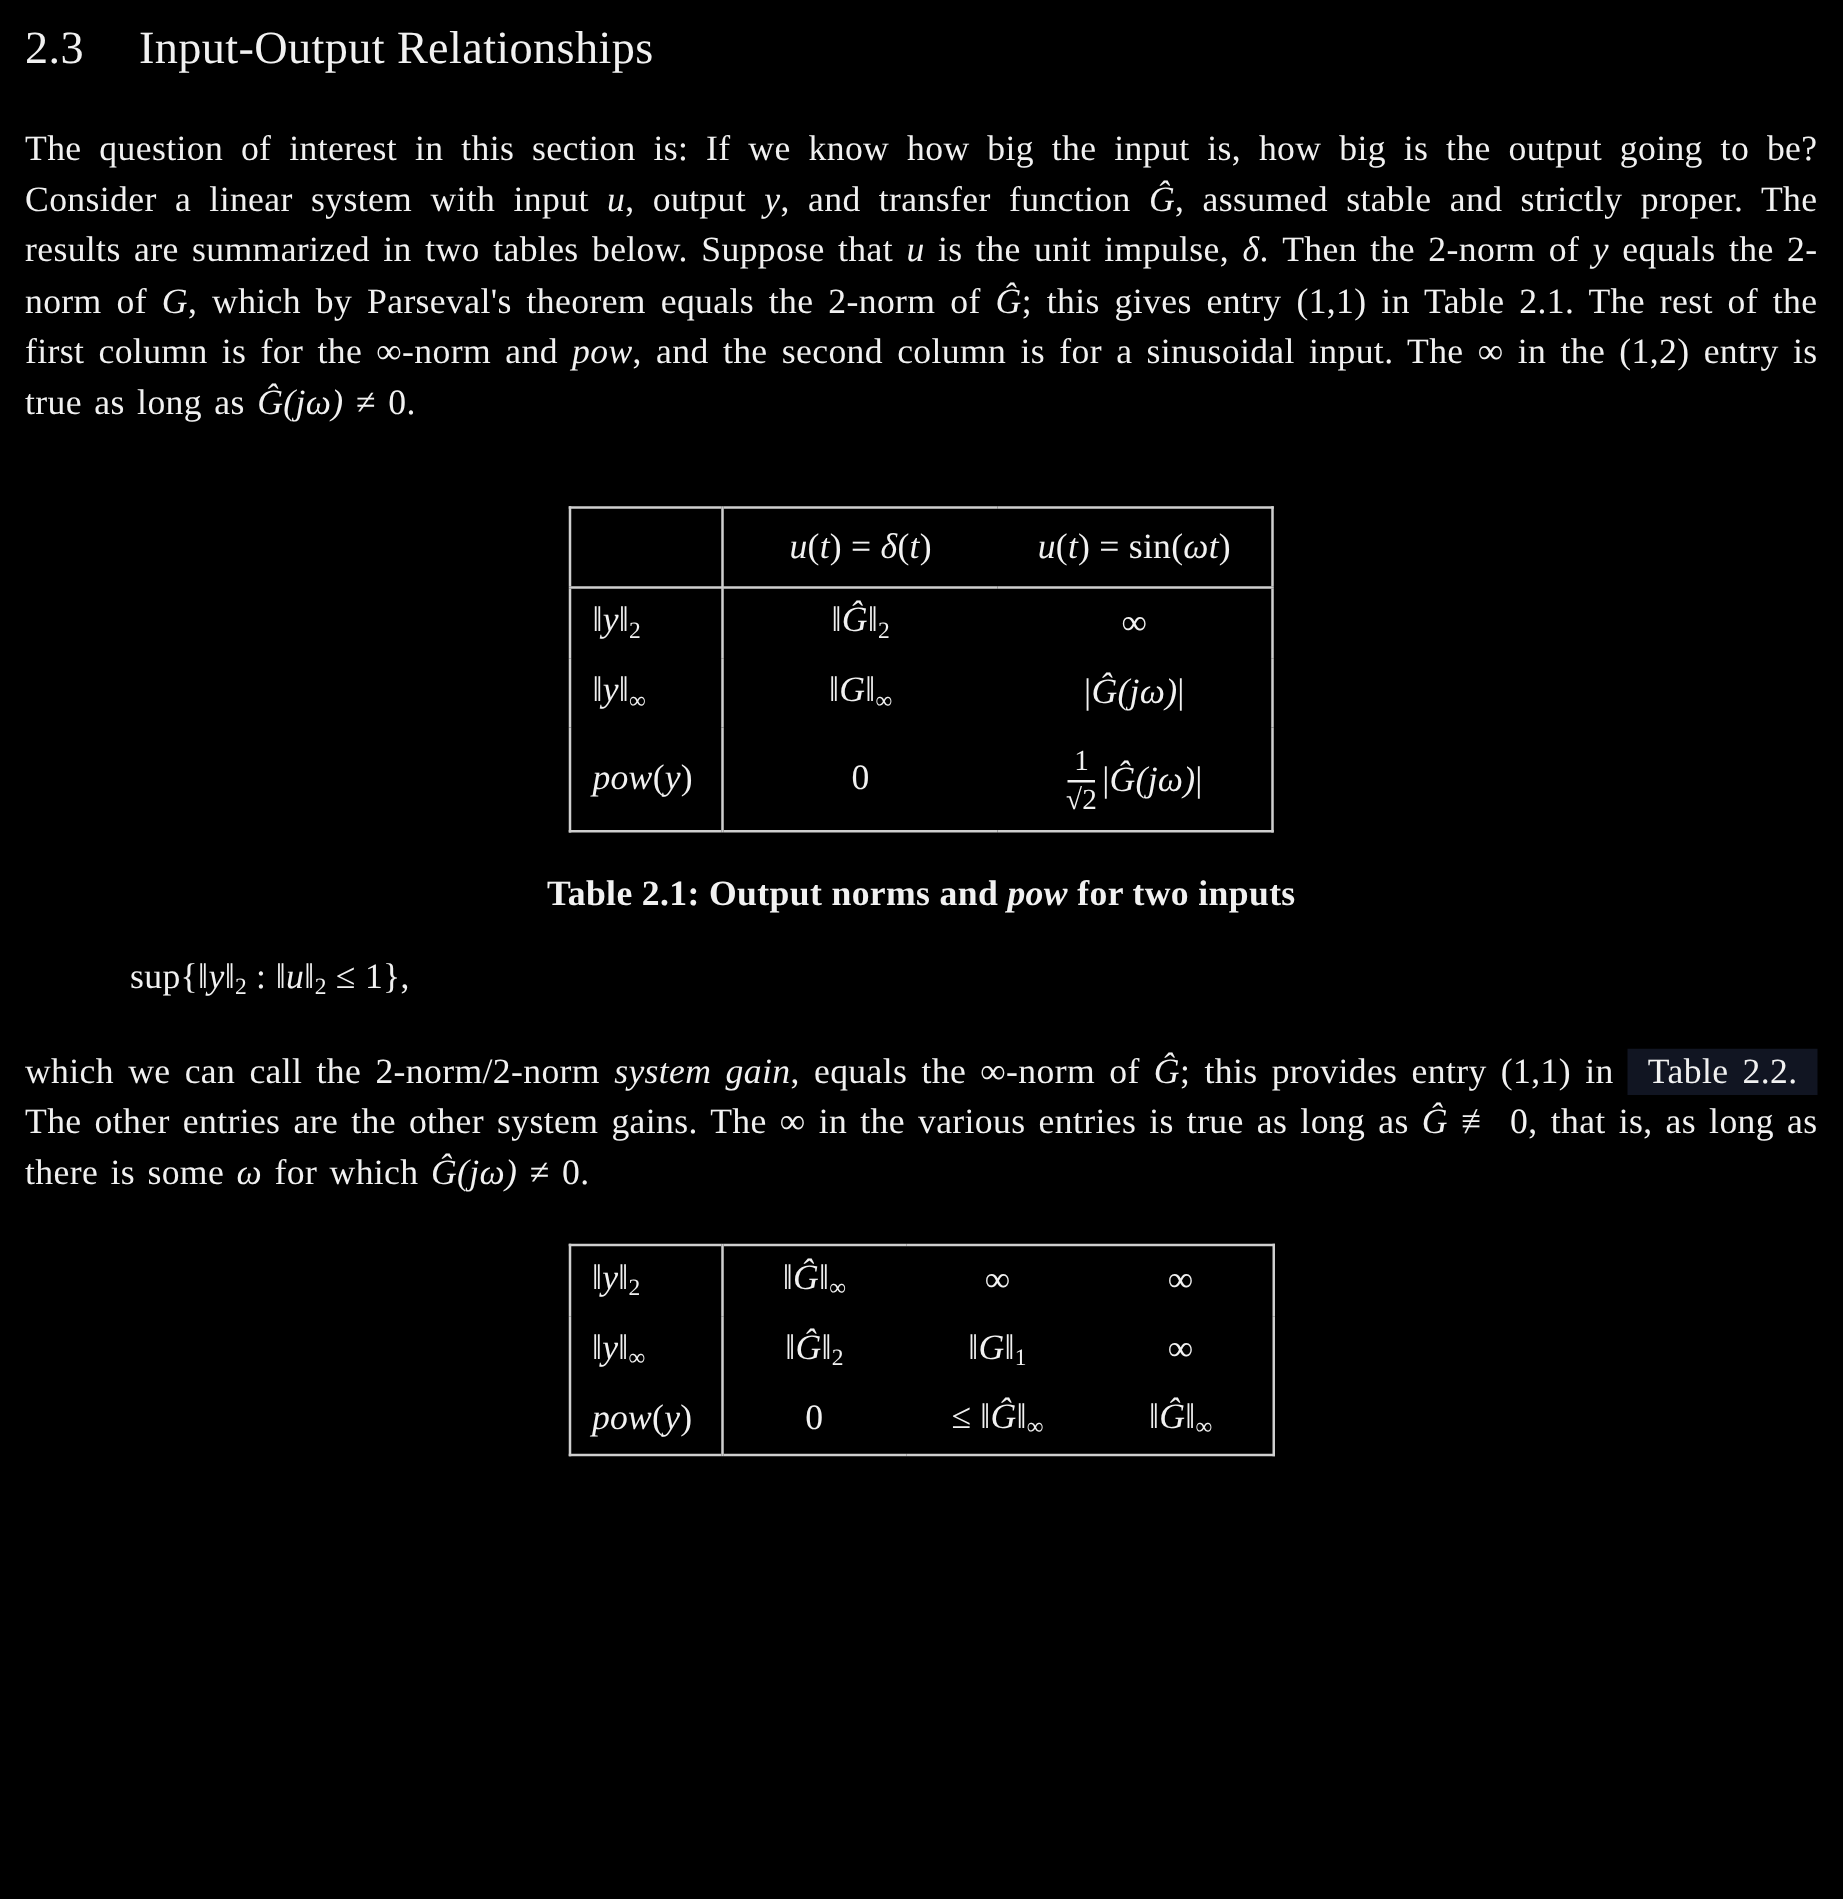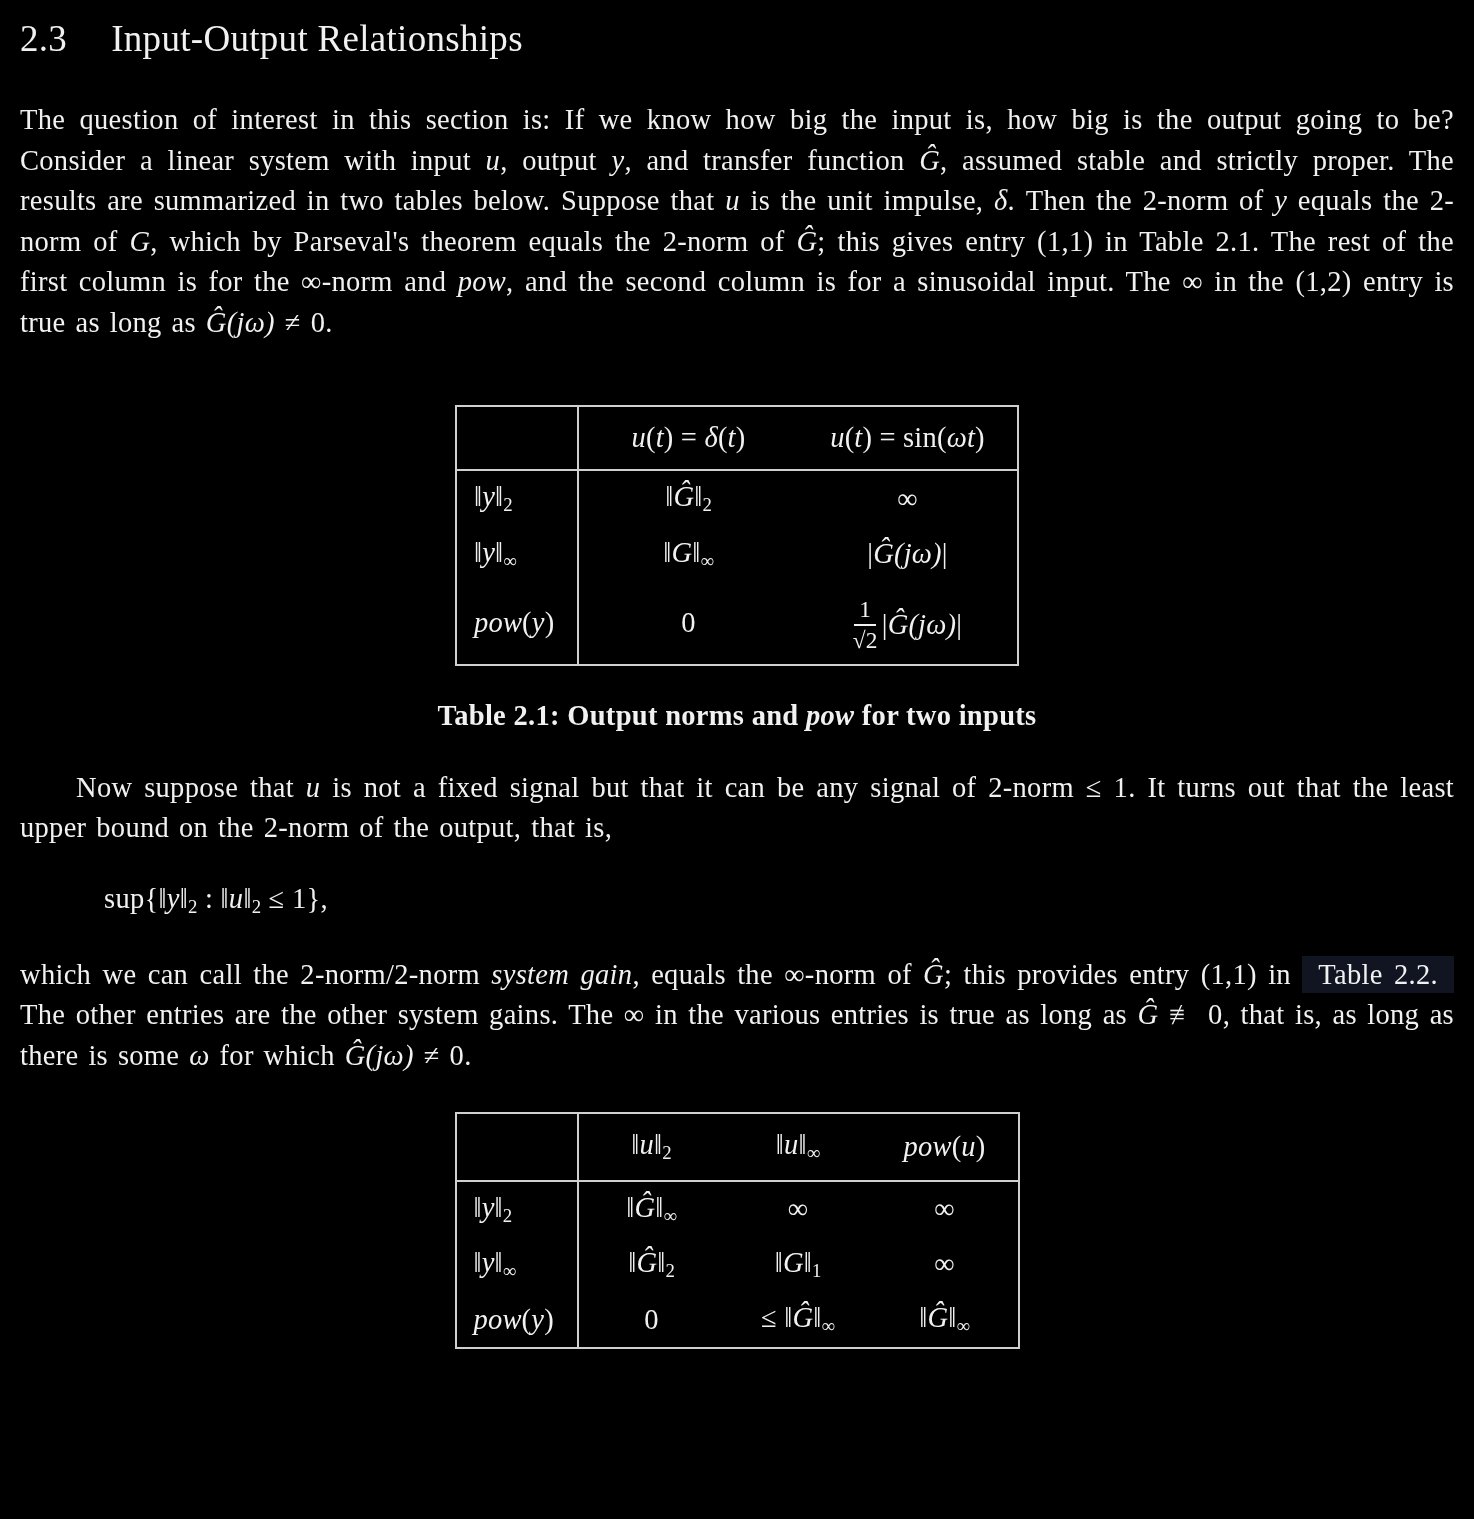--- a/index.html
+++ b/index.html
@@ -99,35 +99,28 @@
                 </span>
                 <span><span>|</span><span class="i">Ĝ(jω)</span><span>|</span></span>
               </span>
         </td>
       </tr>
     </tbody>
       </table>
     <figcaption class="caption"><span>Table 2.1: Output norms and </span><span class="i">pow</span><span> for two inputs</span></figcaption>
   </figure>
 
-  <p class="para indent"><span>Now suppose that </span><span class="i">u</span><span> is not a fixed signal but that it can be any signal of 2-norm ≤ 1. It turns out that the least upper bound on the 2-norm of the output, that is,</span></p>
 
   <div class="equation"><span>sup{‖</span><span class="i">y</span><span>‖</span><span class="sb">2</span><span> : ‖</span><span class="i">u</span><span>‖</span><span class="sb">2</span><span> ≤ 1},</span></div>
 
   <p class="para cont"><span>which we can call the 2-norm/2-norm </span><span class="i">system gain</span><span>, equals the ∞-norm of </span><span class="i">Ĝ</span><span>; this provides entry (1,1) in </span><span class="hl">Table 2.2.</span><span> The other entries are the other system gains. The ∞ in the various entries is true as long as </span><span class="i">Ĝ</span><span> ≢ 0, that is, as long as there is some </span><span class="i">ω</span><span> for which </span><span class="i">Ĝ(jω)</span><span> ≠ 0.</span></p>
 
   <figure class="tablefig second" style="margin-left:0;margin-right:0;">
     <table class="mtable t2">
       <tbody>
-          <tr class="hdr">
-        <td class="lbl"></td>
-        <td class="dc"><span>‖</span><span class="i">u</span><span>‖</span><span class="sb">2</span></td>
-        <td class="dc"><span>‖</span><span class="i">u</span><span>‖</span><span class="sb">∞</span></td>
-        <td class="dc"><span class="i">pow</span><span>(</span><span class="i">u</span><span>)</span></td>
-      </tr>
       <tr>
         <td class="lbl"><span>‖</span><span class="i">y</span><span>‖</span><span class="sb">2</span></td>
         <td class="dc"><span>‖</span><span class="i">Ĝ</span><span>‖</span><span class="sb">∞</span></td>
         <td class="dc"><span>∞</span></td>
         <td class="dc"><span>∞</span></td>
       </tr>
       <tr>
         <td class="lbl"><span>‖</span><span class="i">y</span><span>‖</span><span class="sb">∞</span></td>
         <td class="dc"><span>‖</span><span class="i">Ĝ</span><span>‖</span><span class="sb">2</span></td>
         <td class="dc"><span>‖</span><span class="i">G</span><span>‖</span><span class="sb">1</span></td>

